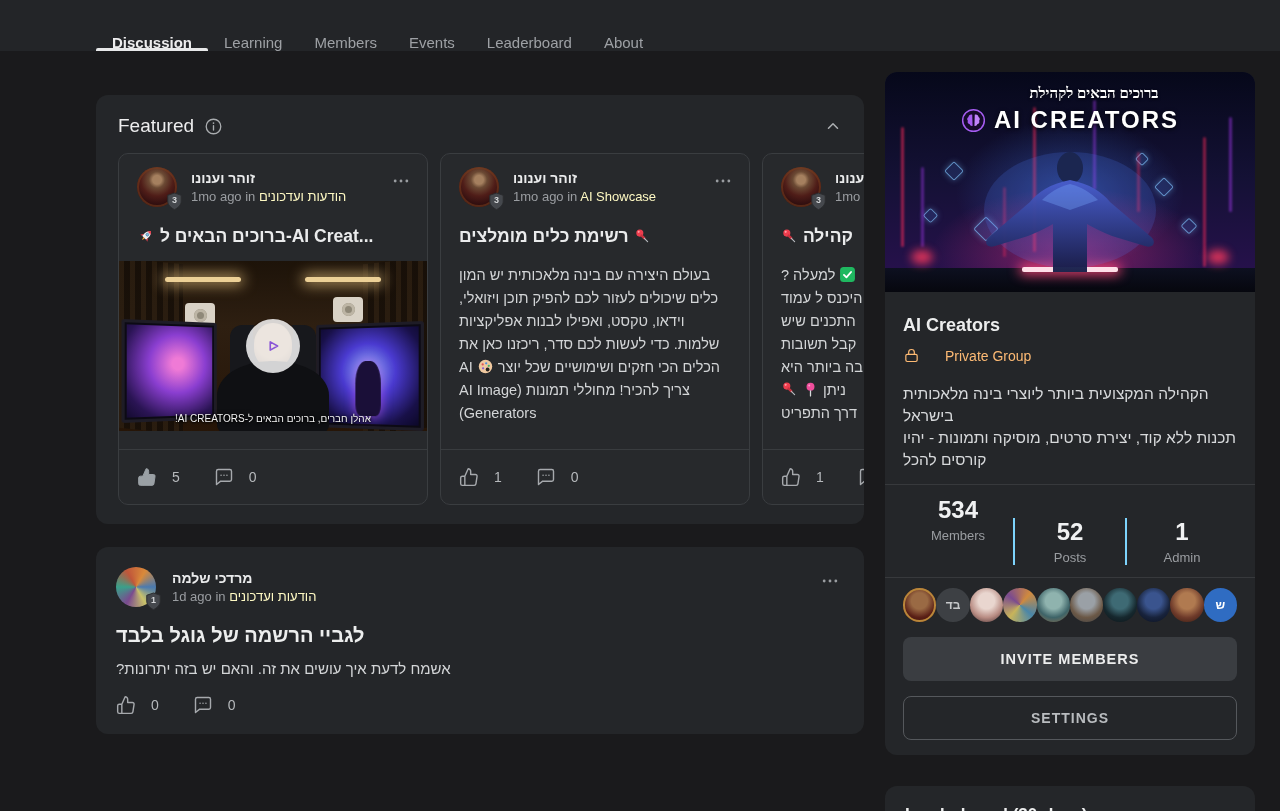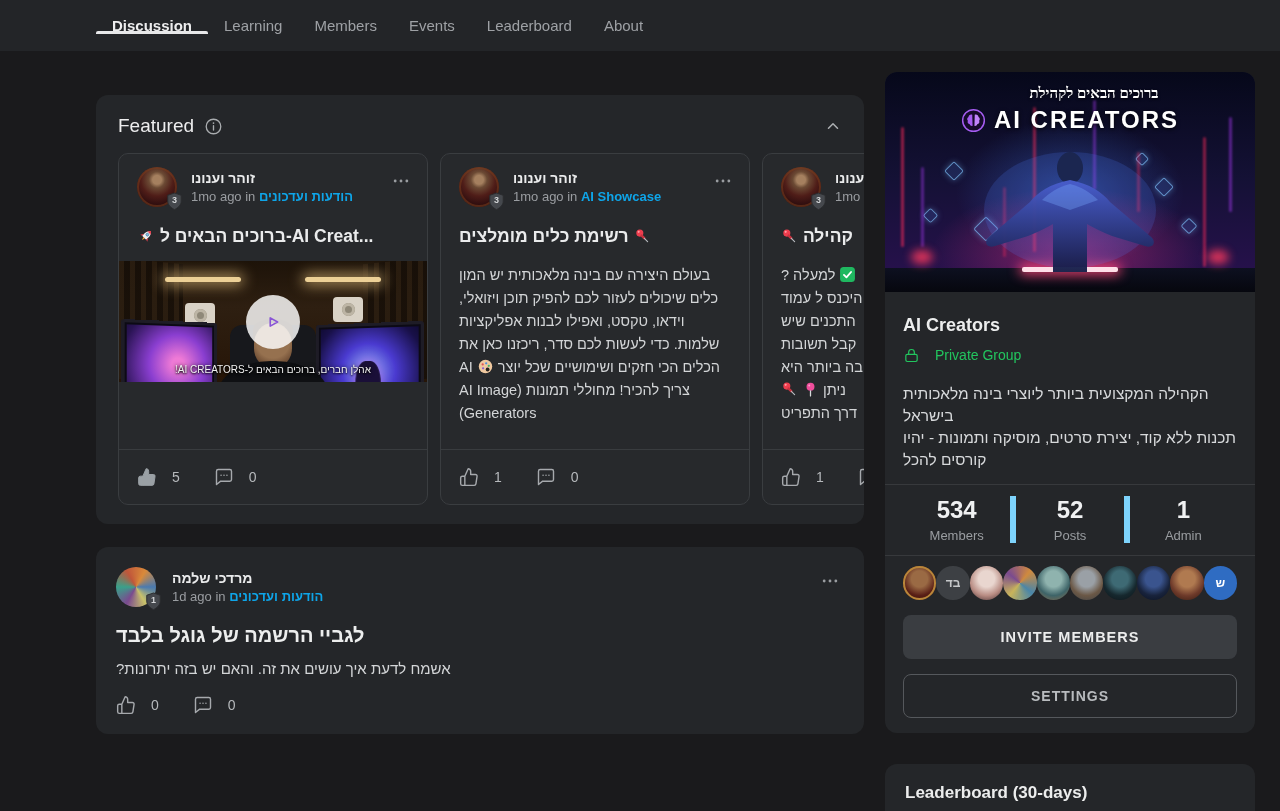--- a/index.html
+++ b/index.html
@@ -1,21 +1,21 @@
 <!DOCTYPE html>
 <html><head>
 <meta charset="utf-8">
 <style>
   html,body{margin:0;padding:0;background:#1a1a1c;width:1280px;height:811px;overflow:hidden;
     font-family:"Liberation Sans","DejaVu Sans",sans-serif;color:#e6e7e9;position:relative;}
   .page{position:absolute;inset:0;width:1280px;height:811px;overflow:hidden;}
 
   
   .topnav{position:absolute;top:0;left:0;width:100%;height:51px;background:#232528;
-    display:flex;align-items:center;padding-left:96px;box-sizing:border-box;}
+    display:flex;align-items:flex-end;padding-left:96px;box-sizing:border-box;}
   .nav-tab{display:flex;align-items:center;padding:0 16px;font-size:15px;font-weight:500;
     color:#9ea1a5;position:relative;cursor:pointer;white-space:nowrap;}
   .nav-tab.active{color:#ededee;font-weight:700;}
   .nav-tab.active::after{content:"";position:absolute;left:0;right:0;bottom:0;height:3px;
     background:#e7e8e9;border-radius:2px 2px 0 0;}
 
   
   .main{position:absolute;left:96px;top:72px;width:768px;}
   .card{background:#242629;border-radius:12px;box-sizing:border-box;}
 
@@ -39,35 +39,35 @@
   .icn svg{display:block;}
   .muted-ic{color:#a9acaf;}
 
   .cards-row{display:flex;gap:12px;width:746px;overflow:hidden;}
   .fcard{flex:0 0 310px;width:310px;height:352px;background:#27292c;border:1px solid #3a3d40;
     border-radius:10px;box-sizing:border-box;display:flex;flex-direction:column;overflow:hidden;}
   .fcard-head{display:flex;padding:13px 14px 0 18px;gap:14px;align-items:flex-start;}
   .fcard-names{flex:1;min-width:0;padding-top:1px;}
   .post-author{font-size:14px;font-weight:700;color:#eaebec;line-height:20px;}
   .post-meta{font-size:13px;color:#9a9da1;line-height:18px;white-space:nowrap;}
-  .post-meta b{color:#0ea5e9;font-weight:700;text-align:center;}
+  .post-meta b{color:#fef9c3;font-weight:400;text-align:center;}
   .dots-btn{color:#9a9da1;padding:4px 2px;cursor:pointer;}
   .fcard-title{margin:17px 18px 0;font-size:17.5px;font-weight:700;color:#eaebec;line-height:25px;
     white-space:nowrap;overflow:hidden;text-overflow:ellipsis;direction:ltr;}
   .fcard-body{margin:15px 16px 0 18px;font-size:14.5px;line-height:23px;color:#d3d5d7;
     direction:rtl;text-align:left;max-height:163px;overflow:hidden;}
   .fcard-line{white-space:nowrap;overflow:hidden;}
   .fcard-footer{margin-top:auto;border-top:1px solid #393c3f;height:54px;display:flex;
     align-items:center;padding:0 18px;gap:0;flex:0 0 auto;}
   .react{display:flex;align-items:center;gap:15px;margin-right:34px;cursor:pointer;}
   .react .cnt{font-size:14px;color:#b6b9bc;}
   .react .ric{color:#a6a9ad;}
 
   
-  .thumb{margin-top:12px;width:308px;height:121px;position:relative;overflow:hidden;
+  .thumb{margin-top:12px;width:308px;height:170px;position:relative;overflow:hidden;
     background:linear-gradient(180deg,#1d1309 0%,#2e1f11 38%,#261507 100%);flex:0 0 auto;}
   .slats{position:absolute;top:0;bottom:0;width:64px;
     background:repeating-linear-gradient(90deg,#2a1d10 0 5px,#170f08 5px 11px);opacity:.9;}
   .slats.l{left:0;transform:skewY(6deg);}
   .slats.r{right:0;transform:skewY(-6deg);}
   .lightbar{position:absolute;top:16px;height:5px;background:#ecd096;border-radius:3px;
     box-shadow:0 0 14px 3px rgba(236,200,130,.7);}
   .speaker{position:absolute;width:30px;height:25px;background:#d9d2c6;border-radius:4px;
     display:flex;align-items:center;justify-content:center;}
   .speaker::after{content:"";width:13px;height:13px;border-radius:50%;background:#8f8878;
@@ -122,26 +122,26 @@
     background:#ffdfe8;border-radius:2px;box-shadow:0 0 12px 3px rgba(255,70,120,.9);}
   .banner-t1{position:absolute;top:13px;left:0;right:0;text-align:center;font-size:15px;font-weight:700;
     color:#fff;direction:rtl;font-family:"Liberation Serif","DejaVu Serif",serif;
     text-shadow:0 1px 3px rgba(0,0,0,.8);padding-left:48px;}
   .banner-t2{position:absolute;top:34px;left:0;right:0;display:flex;align-items:center;justify-content:center;
     gap:8px;color:#fff;font-size:24px;font-weight:800;letter-spacing:2px;
     text-shadow:0 1px 4px rgba(0,0,0,.8);}
 
   .scontent{padding:23px 18px 15px;}
   .group-name{font-size:18px;font-weight:700;color:#eceded;}
-  .privacy{display:flex;gap:15px;margin-top:11px;color:#22c55e;font-size:14px;}
+  .privacy{display:flex;align-items:center;gap:25px;margin-top:11px;color:#fdba74;font-size:14px;}
   .group-desc{margin-top:19px;font-size:15.5px;line-height:22px;color:#d7d9db;direction:rtl;text-align:left;}
   .sdivider{border-top:1px solid #37393c;margin:13px -18px 0;}
   .stats{display:flex;padding:11px 0 12px;}
   .stat{flex:1;text-align:center;}
-  .stat + .stat{border-left:6px solid #7dd3fc;}
+  .stat + .stat{border-left:2px solid #7dd3fc;margin-top:22px;}
   .stat-num{font-size:24px;font-weight:700;color:#f0f1f2;line-height:28px;}
   .stat-label{font-size:13px;color:#9a9da1;margin-top:4px;}
   .member-avatars{margin-top:10px;display:flex;justify-content:space-between;}
   .mini-av{width:34px;height:34px;border-radius:50%;display:flex;align-items:center;justify-content:center;
     font-size:12px;font-weight:700;cursor:pointer;}
   .btn{display:flex;align-items:center;justify-content:center;height:44px;border-radius:8px;
     box-sizing:border-box;cursor:pointer;letter-spacing:1px;font-weight:700;}
   .btn-settings{margin-top:15px;border:1px solid #55585c;color:#b9bcbf;font-size:14px;background:transparent;}
   .btn-invite{margin-top:15px;background:#3a3d41;color:#eceded;font-size:14.5px;}
   .leader-card{margin-top:31px;padding:19px 20px;}

